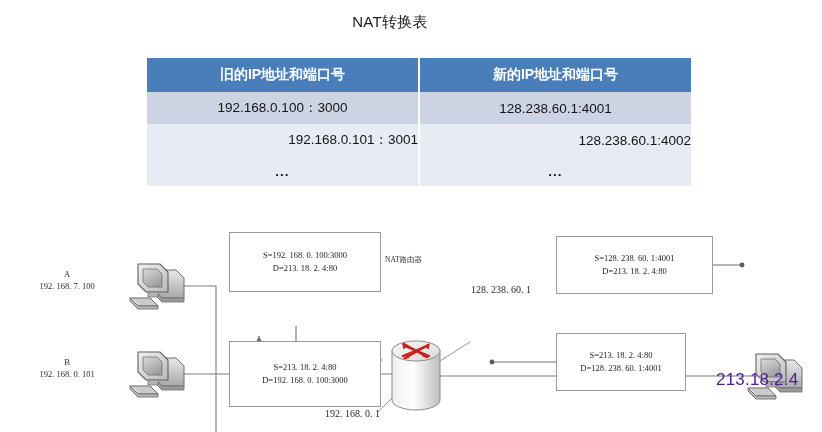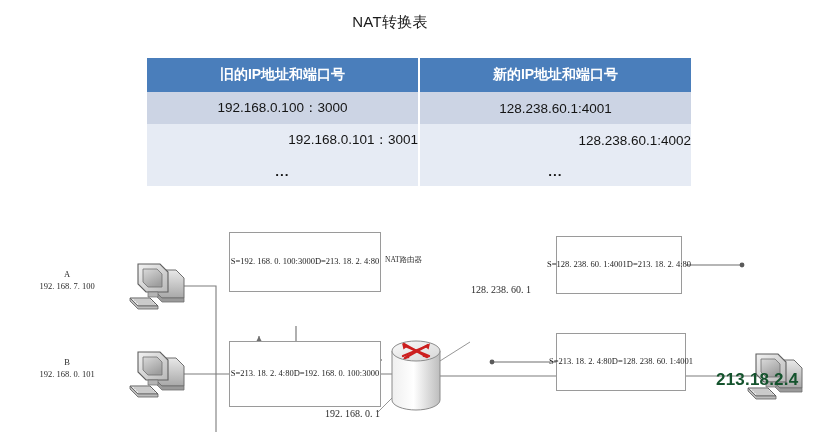--- a/index.html
+++ b/index.html
@@ -72,21 +72,21 @@
   .pkt-box{
     position:absolute;
     border:1px solid #9a9a9a;
     background:#ffffff;
     font-family:"Liberation Serif","DejaVu Serif",serif;
     font-size:8.5px;
     color:#222222;
     line-height:1.55;
     text-align:center;
     display:flex;
-    flex-direction:row;
+    flex-direction:column;
     align-items:center;
     justify-content:center;
     white-space:nowrap;
     box-sizing:border-box;
   }
 
   .iface-label{
     position:absolute;
     font-family:"Liberation Serif","DejaVu Serif",serif;
     font-size:10px;
@@ -97,22 +97,22 @@
     position:absolute;
     font-family:"Liberation Serif","DejaVu Serif",serif;
     font-size:7.5px;
     color:#2a2a2a;
     white-space:nowrap;
   }
   .server-ip{
     position:absolute;
     font-family:"Liberation Sans","DejaVu Sans",sans-serif;
     font-size:17px;
-    font-weight:bold;
-    color:#14532d;
+    font-weight:normal;
+    color:#4c1d95;
     white-space:nowrap;
     letter-spacing:.2px;
   }
 </style>
 </head>
 <body>
 
 <div id="root">
 
   <div class="title">NAT转换表</div>
@@ -265,21 +265,21 @@
     <div class="pkt-box" style="left:229px;top:32px;width:152px;height:60px;">
       <span>S=192. 168. 0. 100:3000</span>
       <span>D=213. 18. 2. 4:80</span>
     </div>
 
     <div class="pkt-box" style="left:229px;top:141px;width:152px;height:66px;">
       <span>S=213. 18. 2. 4:80</span>
       <span>D=192. 168. 0. 100:3000</span>
     </div>
 
-    <div class="pkt-box" style="left:556px;top:36px;width:126px;height:58px;">
+    <div class="pkt-box" style="left:556px;top:36px;width:157px;height:58px;">
       <span>S=128. 238. 60. 1:4001</span>
       <span>D=213. 18. 2. 4:80</span>
     </div>
 
     <div class="pkt-box" style="left:556px;top:133px;width:130px;height:58px;">
       <span>S=213. 18. 2. 4:80</span>
       <span>D=128. 238. 60. 1:4001</span>
     </div>
 
     <div class="router-label" style="left:385px;top:55px;">NAT路由器</div>

